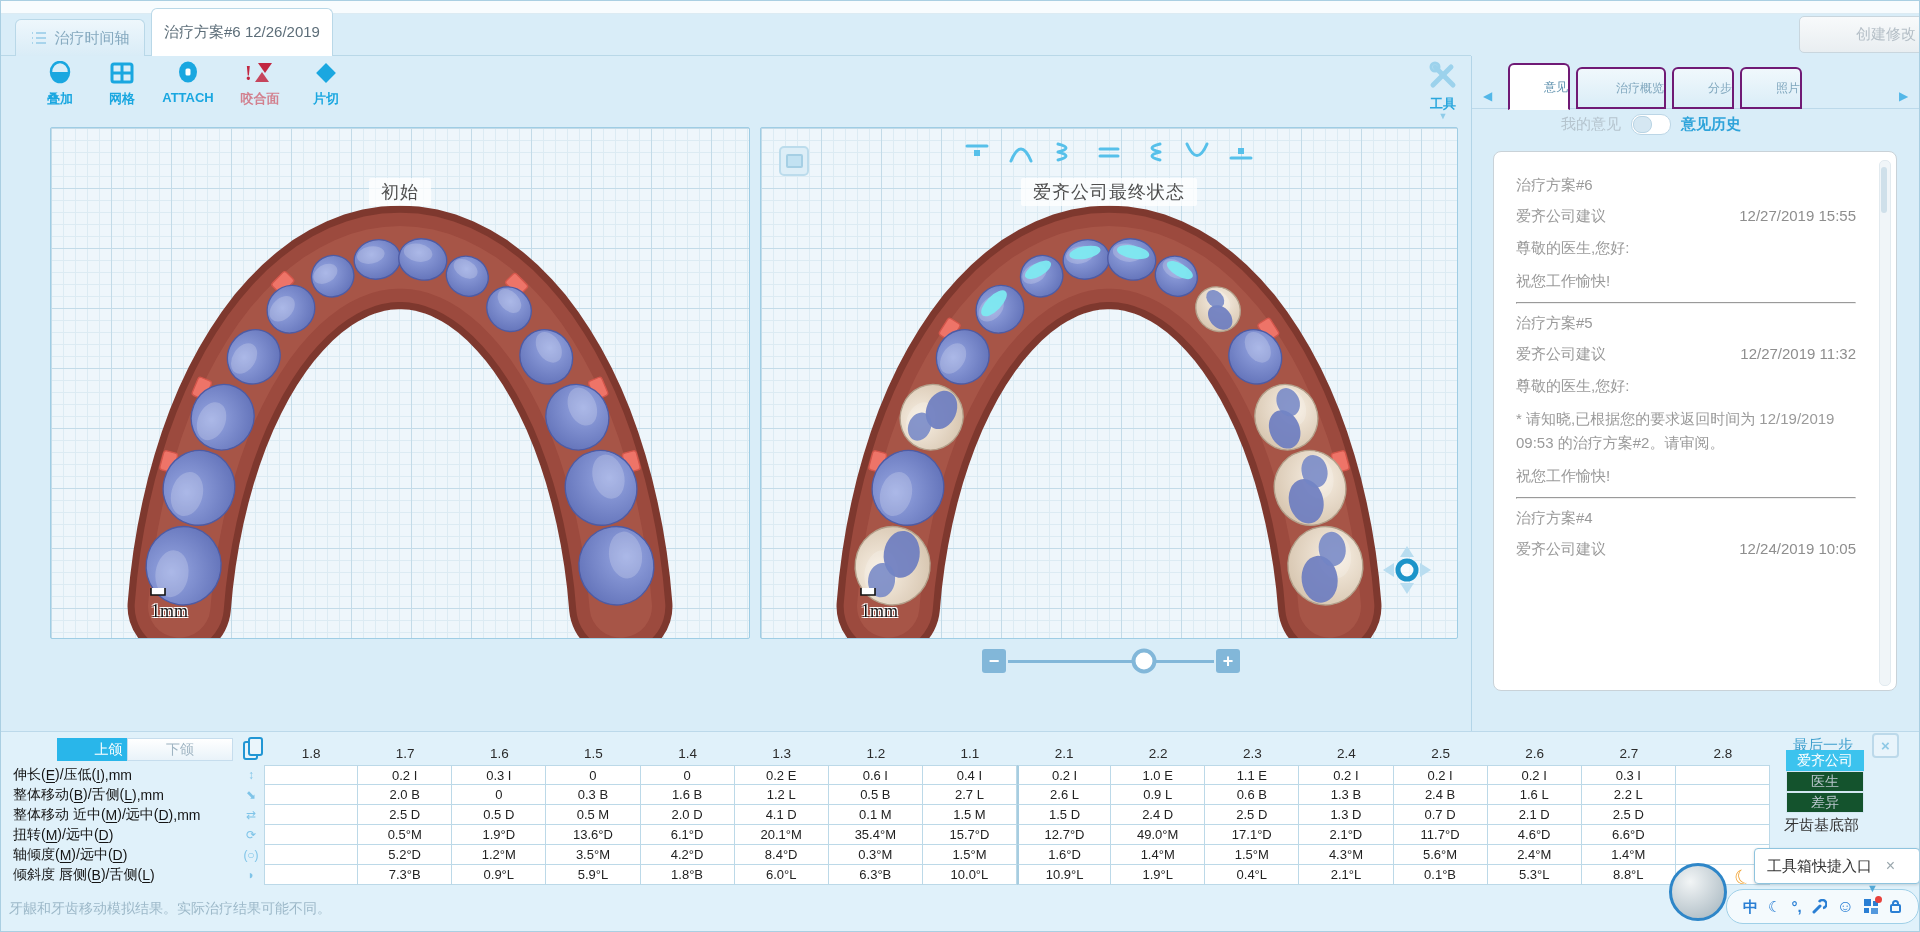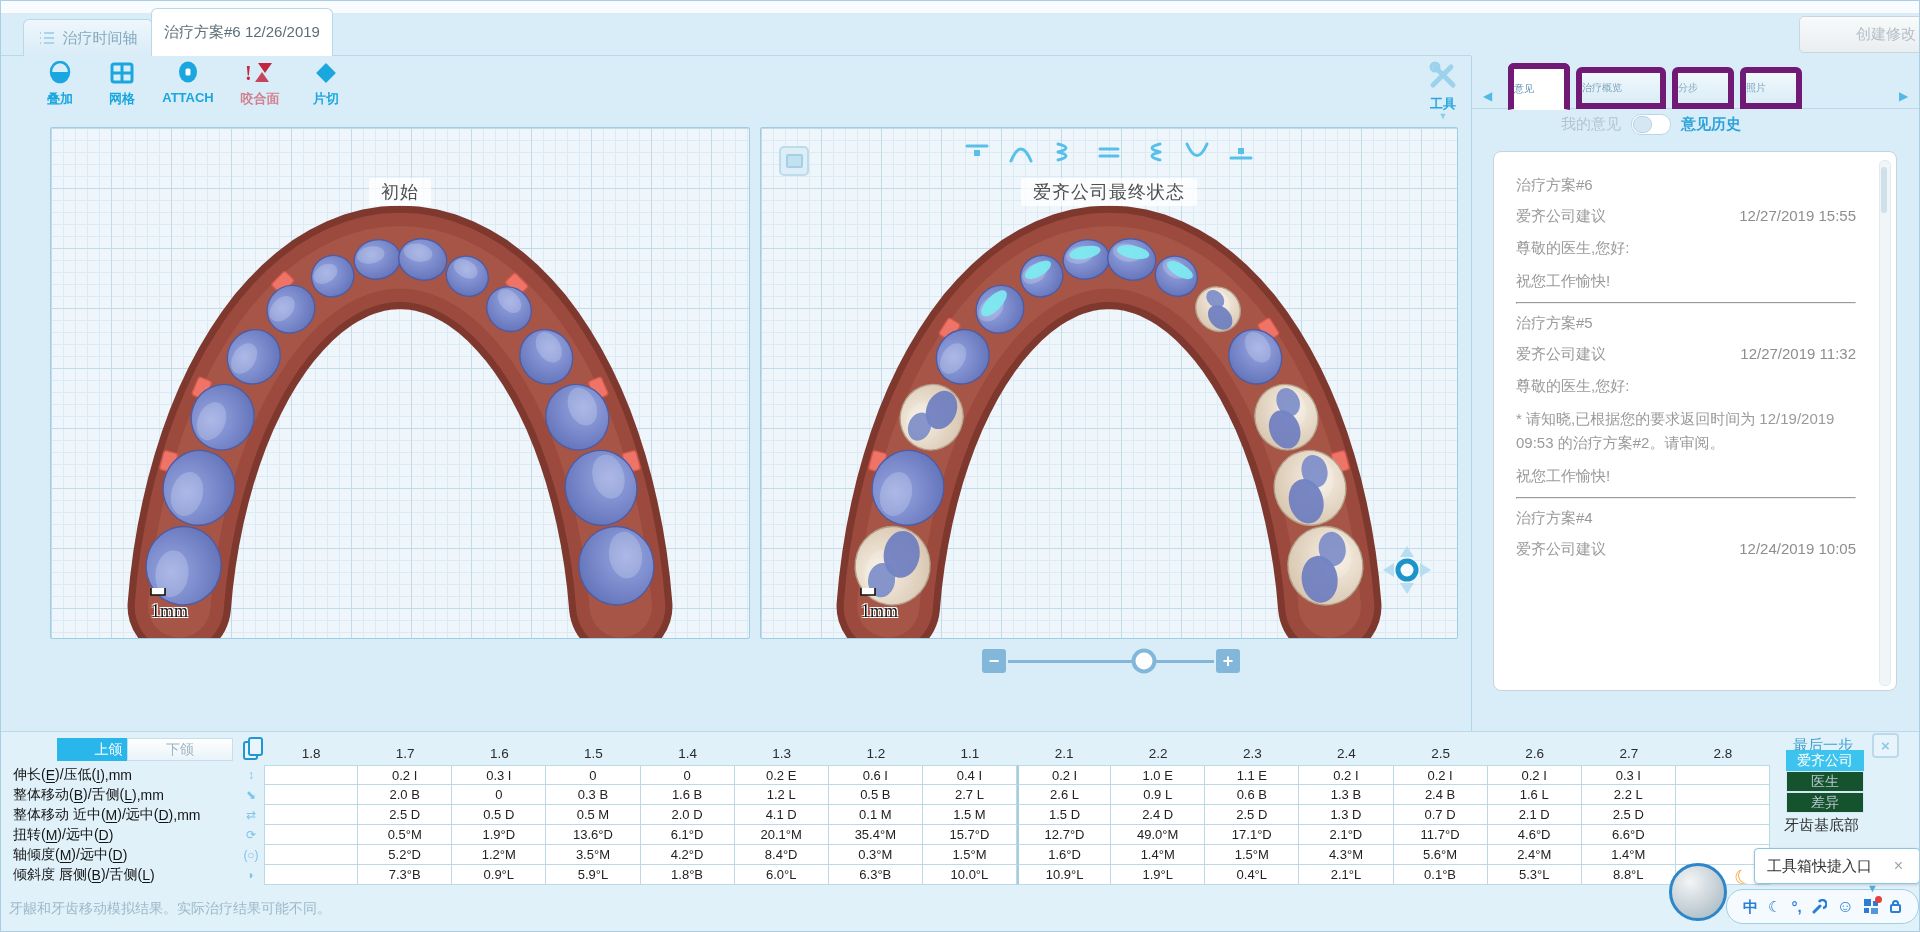--- a/index.html
+++ b/index.html
@@ -5,21 +5,21 @@
   html,body{margin:0;padding:0;overflow:hidden;}
   body{font-family:"Liberation Sans", sans-serif;}
   #app{position:relative;width:1920px;height:932px;background:#d9edf8;overflow:hidden;border:1px solid #aacfe2;box-sizing:border-box;}
   .abs{position:absolute;}
 
   
   #top-strip{left:0;top:0;width:1920px;height:12px;background:#f8fcfe;border-bottom:1px solid #dcebf3;}
   #header{left:0;top:13px;width:1920px;height:42px;background:#d9edf8;}
   #header-line{left:0;top:54px;width:1470px;height:1px;background:#b9d8e8;}
   .tab{box-sizing:border-box;border:1px solid #b9d8e8;border-bottom:none;border-radius:6px 6px 0 0;display:flex;align-items:center;justify-content:center;gap:8px;}
-  #tab-timeline{left:14px;top:18px;width:130px;height:37px;background:linear-gradient(#eef7fc,#d9ecf7);color:#85a9bf;font-size:15px;margin-left:8px;}
+  #tab-timeline{left:14px;top:18px;width:130px;height:37px;background:linear-gradient(#eef7fc,#d9ecf7);color:#85a9bf;font-size:15px;}
   #tab-plan{left:150px;top:7px;width:182px;height:48px;background:#ffffff;color:#5d6e79;font-size:15px;z-index:3;}
   #create-btn{left:1798px;top:15px;width:100px;height:35px;border:1px solid #c9d6de;border-radius:5px;background:linear-gradient(#f8fafb,#e9eef1);color:#b5bfc7;font-size:15px;display:flex;align-items:center;justify-content:center;padding-left:36px;}
 
   
   .tool-item{top:57px;width:58px;height:52px;display:flex;flex-direction:column;align-items:center;justify-content:flex-start;gap:2px;}
   .tool-item .glyph{height:30px;display:flex;align-items:center;justify-content:center;}
   .tool-item .lbl{font-size:13px;font-weight:bold;color:#1aa7e0;}
   .tool-item .lbl.red{color:#d2818f;}
   #tools-block{left:1418px;top:58px;width:48px;text-align:center;}
   #tools-block .lbl{font-size:13px;font-weight:bold;color:#2aa7dd;}
@@ -47,21 +47,21 @@
   #maximize-btn .inner{width:13px;height:10px;background:#c2e2f2;border:2px solid #a5cfe4;border-radius:2px;}
   #zoom-slider{position:absolute;left:221px;top:520px;width:258px;height:26px;display:flex;align-items:center;}
   .zs-btn{width:24px;height:24px;background:#82b7d9;border-radius:3px;color:#fff;font-size:18px;font-weight:bold;display:flex;align-items:center;justify-content:center;line-height:1;}
   #zs-track{position:relative;flex:1;height:3px;background:#82b7d9;margin:0 2px;}
   #zs-handle{position:absolute;left:66%;top:50%;transform:translate(-50%,-50%);width:17px;height:17px;background:#fff;border:4px solid #82b7d9;border-radius:50%;}
   #pan-widget{position:absolute;right:22px;bottom:40px;width:56px;height:56px;}
 
   
   #panel-divider{left:1470px;top:55px;width:1px;height:680px;background:#b3d5e8;}
   #rp-tabline{left:1471px;top:107px;width:449px;height:1px;background:#bcd9ea;}
-  .rp-tab{box-sizing:border-box;border:6px solid #701a75;border-radius:6px 6px 0 0;display:flex;align-items:center;justify-content:flex-start;font-size:10px;z-index:2;}
+  .rp-tab{box-sizing:border-box;border:2px solid #701a75;border-radius:6px 6px 0 0;display:flex;align-items:center;justify-content:flex-end;font-size:12px;z-index:2;}
   .rp-tab.inactive{top:66px;height:42px;background:linear-gradient(#f0f8fc,#daedf7);color:#7fa6bd;}
   .rp-tab.active{top:62px;height:47px;background:#ffffff;border-bottom:1px solid #ffffff;color:#5d90ad;}
   .rp-arrow{top:88px;color:#53b7e8;font-size:12px;}
   #rp-toggle-row{left:1560px;top:112px;width:350px;height:22px;display:flex;align-items:center;gap:10px;justify-content:flex-start;}
   #my-comments-lbl{color:#b5c4ce;font-size:15px;}
   #toggle{width:38px;height:19px;border:1px solid #bcd6e6;border-radius:10px;background:#fff;position:relative;}
   #toggle .knob{position:absolute;left:1px;top:1px;width:17px;height:15px;border-radius:8px;background:#d5e7f2;border:1px solid #b9d4e4;}
   #history-lbl{color:#2da3da;font-size:15px;font-weight:bold;}
 
   #comment-card{left:1492px;top:150px;width:404px;height:540px;background:#fff;border:1px solid #c9d2d8;border-radius:8px;box-sizing:border-box;overflow:hidden;}
@@ -96,21 +96,21 @@
 
   
   #legend-title{left:1792px;top:735px;font-size:15px;color:#3d9fcd;}
   #legend-close{left:1871px;top:732px;width:27px;height:25px;border:2px solid #bcd9ea;border-radius:4px;background:#e8f4fb;color:#8fc9e6;font-size:15px;font-weight:bold;display:flex;align-items:center;justify-content:center;box-sizing:border-box;}
   #legend-list{left:1785px;top:749px;width:78px;}
   .legend-opt{height:21px;box-sizing:border-box;border:1px solid #d4e7f2;background:#14532d;color:#b9c6cc;font-size:14px;display:flex;align-items:center;justify-content:center;}
   .legend-opt.selected{background:#3cc3ee;color:#fff;border-color:#3cc3ee;}
   #base-label{left:1783px;top:815px;font-size:15px;color:#333;}
 
   
-  #toolbox-popup{left:1753px;top:847px;width:166px;height:36px;background:#fff;border:1px solid #8fc4de;border-radius:4px;box-shadow:0 1px 3px rgba(0,0,0,.15);display:flex;align-items:center;justify-content:space-between;padding:0 16px 0 12px;box-sizing:border-box;z-index:6;}
+  #toolbox-popup{left:1753px;top:847px;width:166px;height:36px;background:#fff;border:1px solid #8fc4de;border-radius:4px;box-shadow:0 1px 3px rgba(0,0,0,.15);display:flex;align-items:center;justify-content:space-between;padding:0 24px 0 12px;box-sizing:border-box;z-index:6;}
   #toolbox-popup .txt{font-size:15px;color:#333;}
   #toolbox-popup .close{color:#9aa7ad;font-size:16px;}
   #popup-pointer{left:1866px;top:881px;color:#53a8d6;font-size:11px;z-index:6;}
   #avatar{left:1668px;top:862px;width:58px;height:58px;border-radius:50%;border:3px solid #2e86c8;background:radial-gradient(circle at 35% 30%,#f2f5f6,#c2cdd3 60%,#9fb3bd);box-sizing:border-box;z-index:7;}
   #moon-emoji{left:1733px;top:864px;font-size:20px;color:#f0a12f;z-index:6;transform:rotate(-20deg);}
   #tray{left:1725px;top:888px;width:193px;height:35px;background:#f4fafd;border:1px solid #9fd0e8;border-radius:17px;display:flex;align-items:center;justify-content:space-evenly;padding:0 6px;box-sizing:border-box;z-index:5;}
   .tray-ic{color:#2a7fd4;font-size:15px;line-height:1;display:flex;align-items:center;justify-content:center;}
   #tray-grid{position:relative;width:15px;height:15px;}
   #tray-grid .sq{position:absolute;background:#2a7fd4;}
   #tray-grid .dot{position:absolute;right:-3px;top:-3px;width:7px;height:7px;background:#e8413c;border-radius:50%;}

